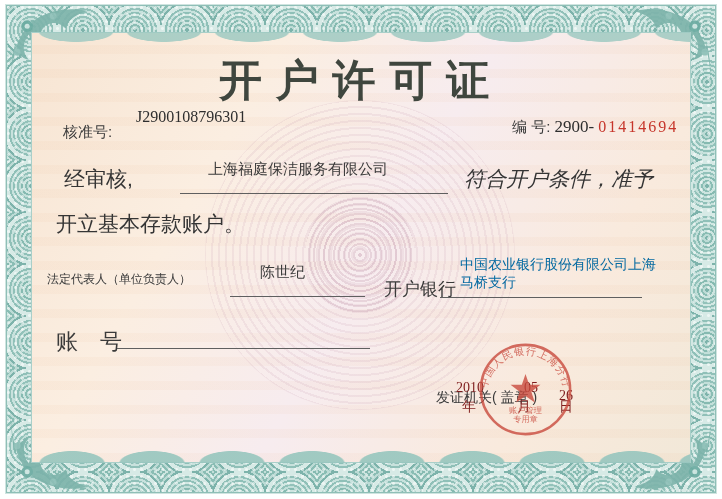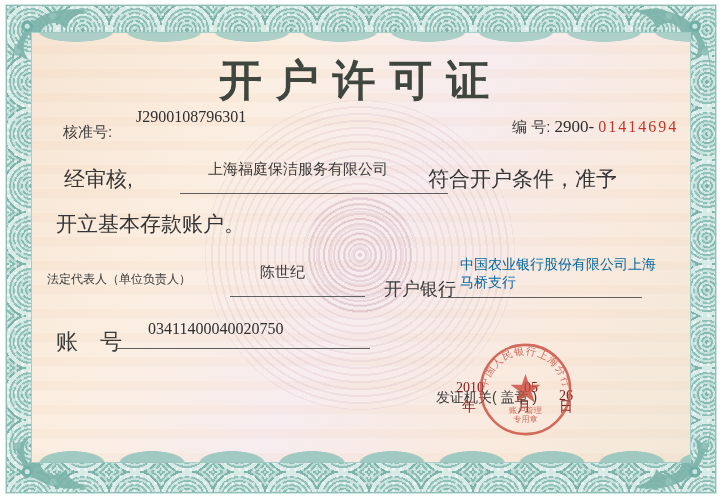--- a/index.html
+++ b/index.html
@@ -99,33 +99,32 @@
 
   <div class="lbl" style="left:470px;top:117px;font-size:15px;margin-left:42px;">
     <span>编 号:</span>
     <span class="serif" style="font-size:17px;">2900-</span>
     <span class="serif red" style="font-size:16px;letter-spacing:2px;">01414694</span>
   </div>
 
   <div class="lbl" style="left:208px;top:160px;font-size:15px;">上海福庭保洁服务有限公司</div>
   <div class="lbl big" style="left:64px;top:165px;">经审核,</div>
   <div class="rule" style="left:180px;top:192px;width:268px;"></div>
-  <div class="lbl big" style="left:428px;top:165px;">符合开户条件，准予</div>
+  <div class="lbl big" style="left:464px;top:165px;font-style:italic;">符合开户条件，准予</div>
   <div class="lbl big" style="left:56px;top:210px;">开立基本存款账户。</div>
 
   <div class="lbl" style="left:47px;top:271px;font-size:12px;">法定代表人（单位负责人）</div>
   <div class="lbl" style="left:260px;top:263px;font-size:15px;">陈世纪</div>
   <div class="rule" style="left:230px;top:295px;width:135px;"></div>
 
   <div class="lbl" style="left:384px;top:277px;font-size:18px;">开户银行</div>
   <div style="position:absolute;left:460px;top:255px;width:200px;font-size:14px;line-height:1.3;color:#0369a1;white-space:normal;">中国农业银行股份有限公司上海马桥支行</div>
   <div class="rule" style="left:440px;top:296px;width:202px;"></div>
 
   <div class="lbl" style="left:56px;top:327px;font-size:22px;font-family:Liberation Serif, serif;">账　号</div>
-  <div class="lbl serif" style="left:148px;top:320px;font-size:16px;">03411400040020750</div>
   <div class="rule" style="left:117px;top:347px;width:253px;"></div>
 
   <div class="lbl" style="left:436px;top:366px;font-size:14px;margin-top:23px;">发证机关( 盖章 )</div>
   <div class="datecell serif" style="left:456px;top:380px;">2010</div>
   <div class="datecell serif" style="left:524px;top:380px;">05</div>
   <div class="datecell serif" style="left:559px;top:380px;margin-top:8px;">26</div>
   <div class="datecell" style="left:462px;top:398px;">年</div>
   <div class="datecell" style="left:517px;top:398px;">月</div>
   <div class="datecell" style="left:559px;top:398px;">日</div>
 

